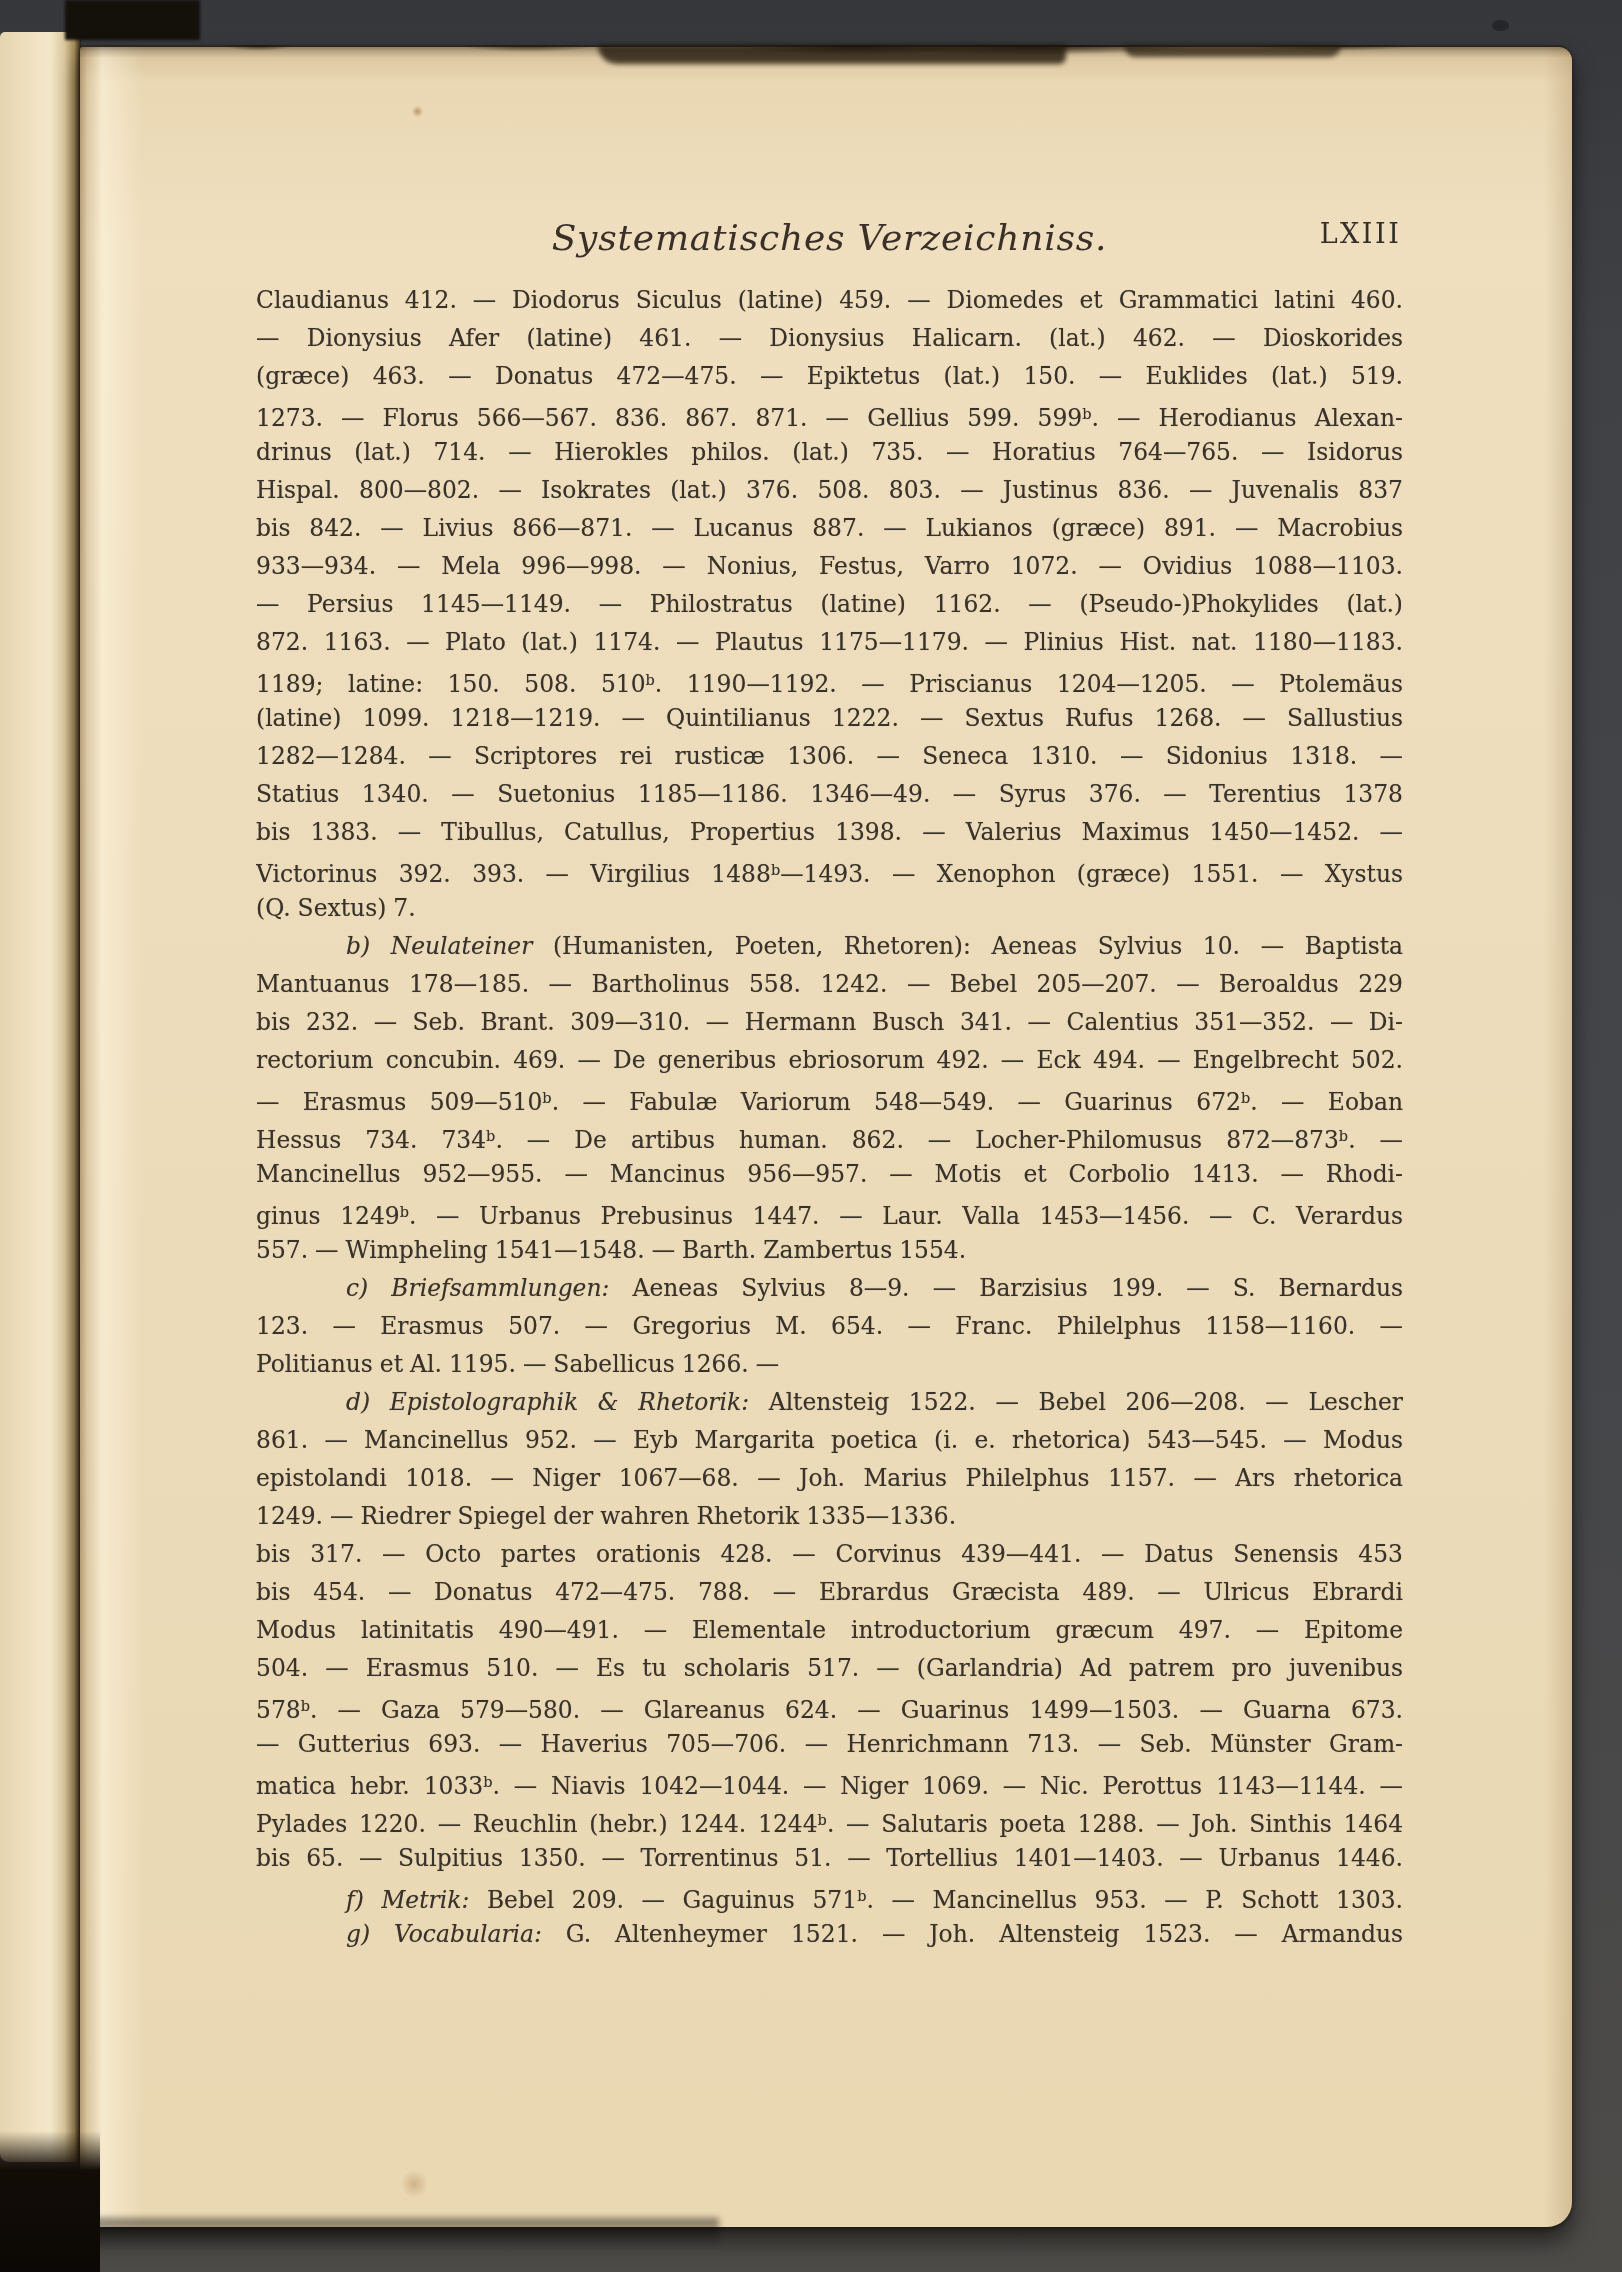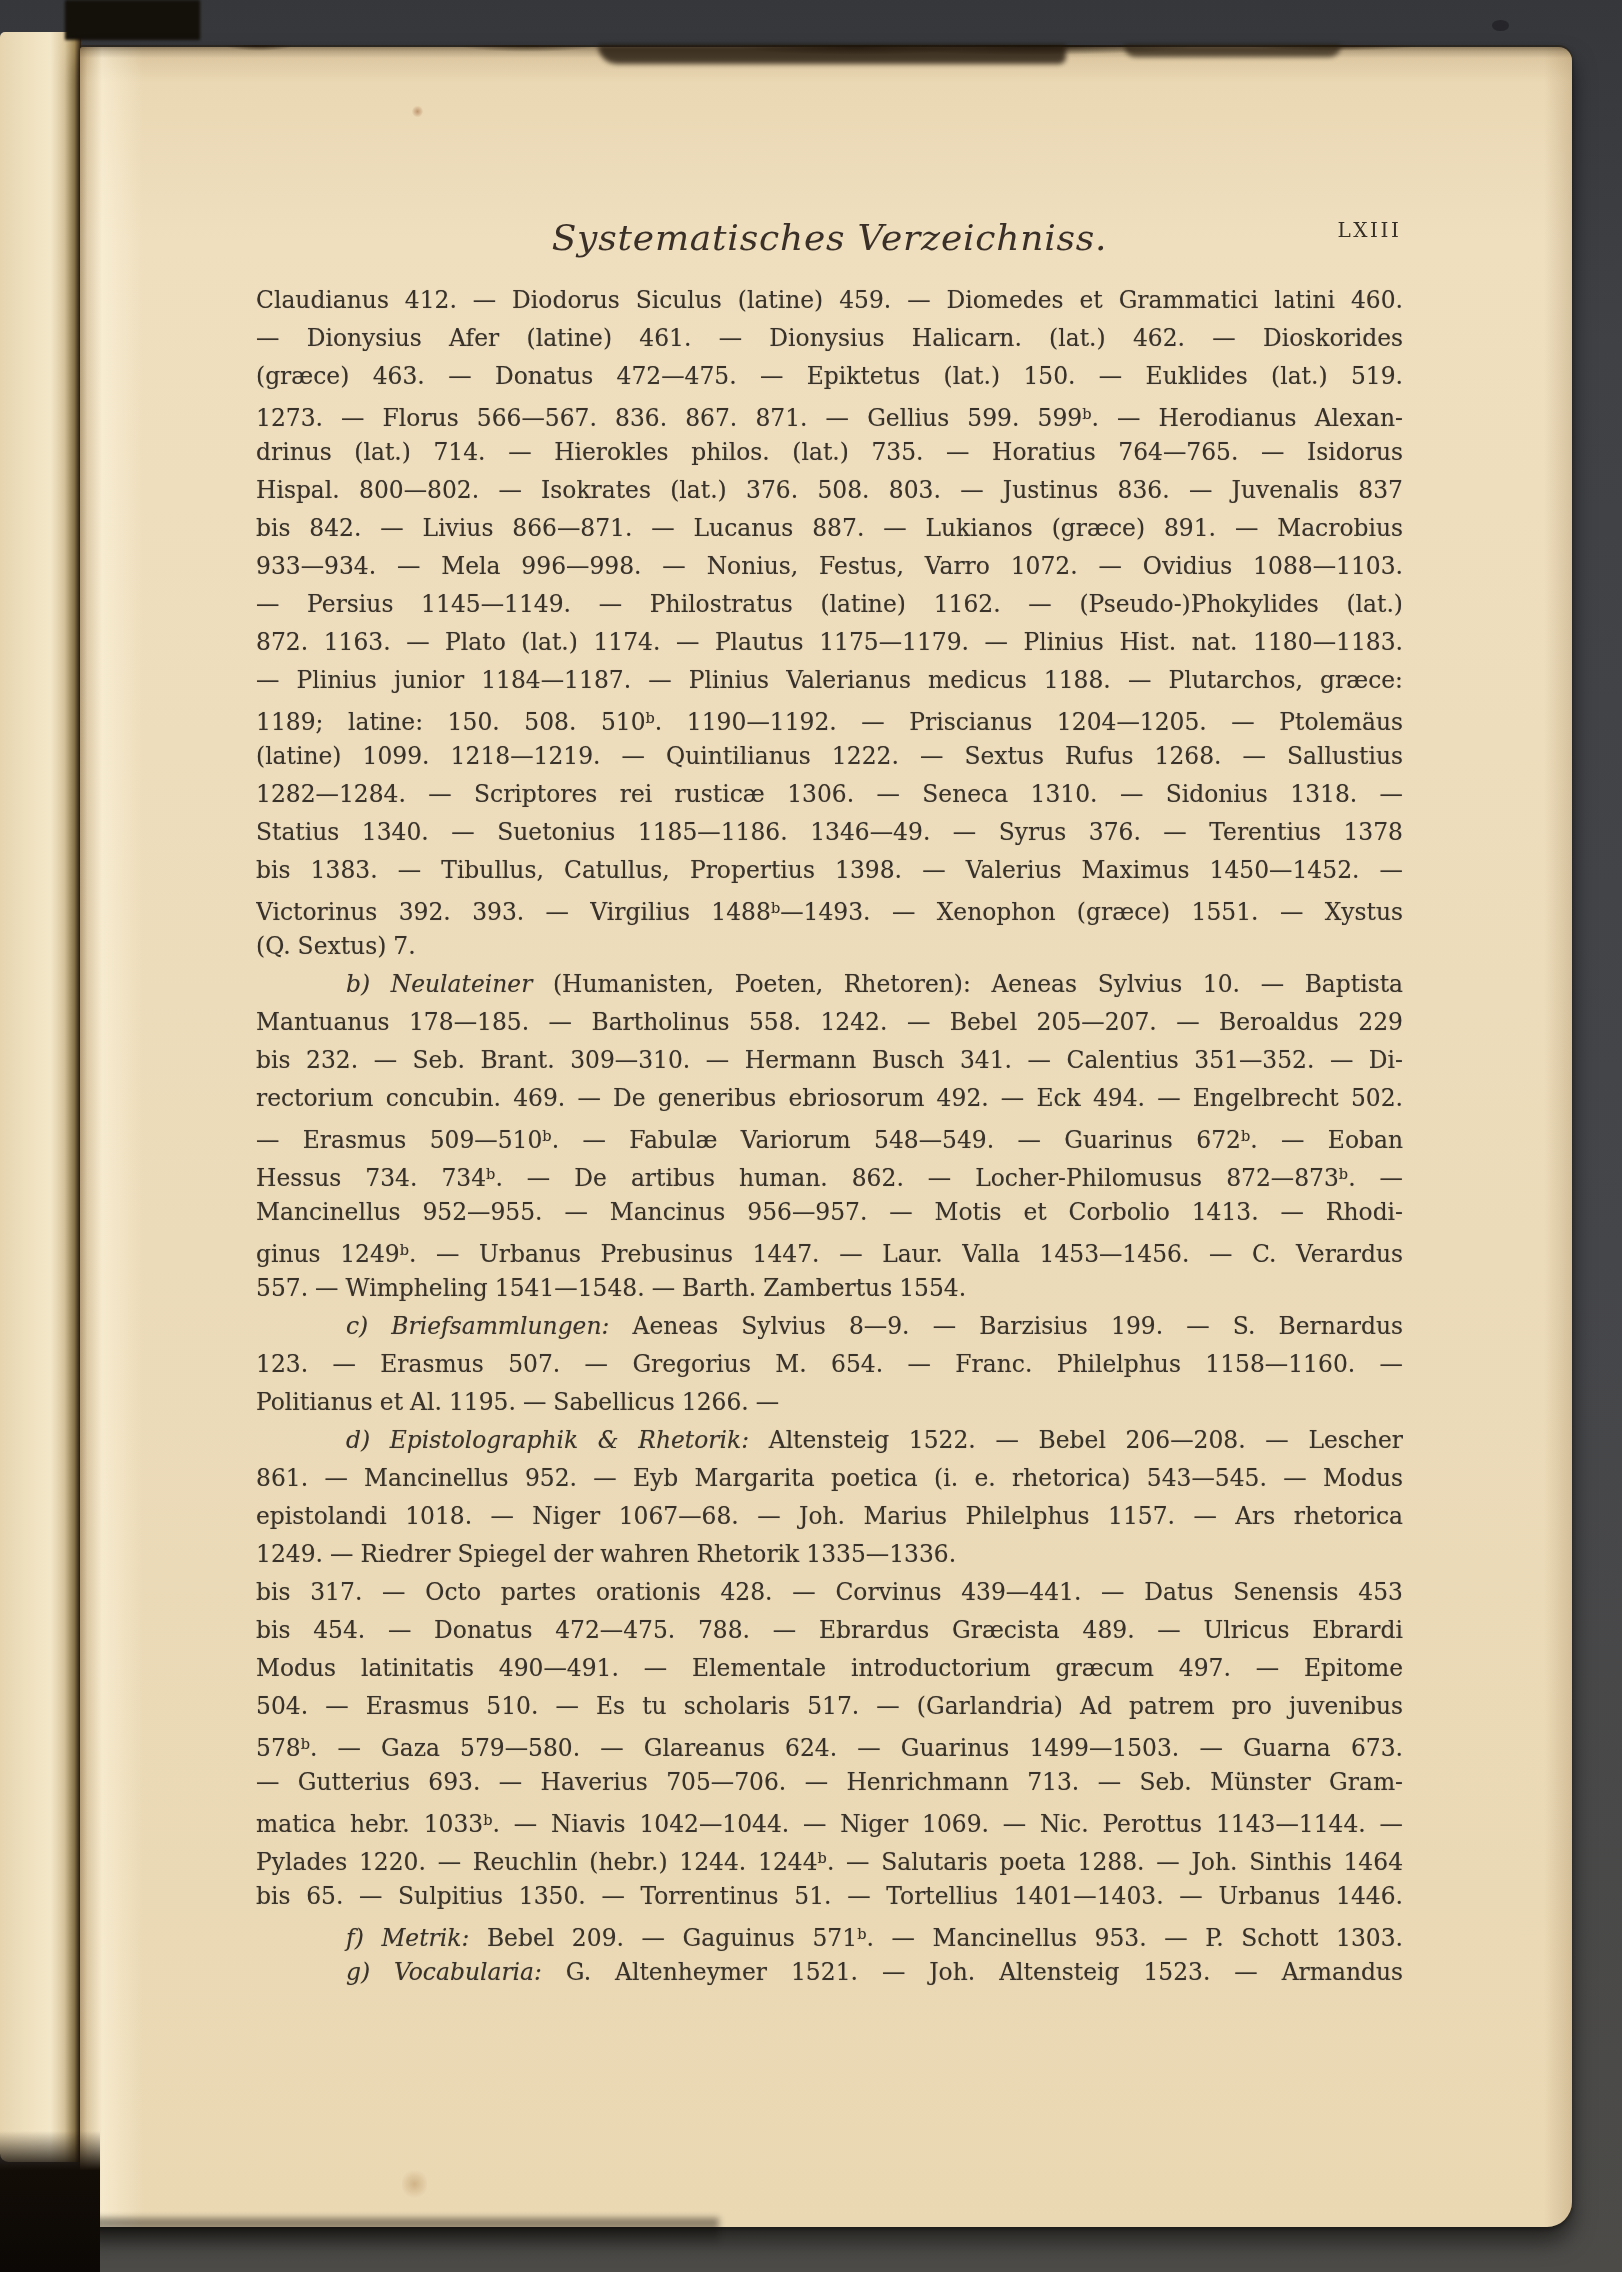--- a/index.html
+++ b/index.html
@@ -41,21 +41,21 @@
   .top-blob{position:absolute;left:518px;top:-2.5px;width:468px;height:19px;background:#20160b;opacity:.8;filter:blur(2.5px);border-radius:0 0 38px 100px;}
   .top-blob2{position:absolute;left:1044px;top:-1.7px;width:217px;height:11.7px;background:#241a0d;opacity:.7;filter:blur(2.5px);border-radius:0 0 50px 50px;}
   .gutter-bottom{
     position:absolute;left:0;top:2131px;width:100px;height:141px;
     background:linear-gradient(180deg, rgba(20,14,8,0) 0%, #130d07 28%, #0b0805 100%);
   }
   .bottom-shade{position:absolute;left:84px;top:2218px;width:635px;height:28px;background:linear-gradient(180deg,rgba(8,6,3,.5),rgba(8,6,3,0));filter:blur(3.3px);}
   
   .header-row{position:absolute;left:176px;top:170px;width:1147px;height:42px;}
   .running-title{position:absolute;left:0;right:0;text-align:center;font-style:italic;font-size:36px;letter-spacing:0.8px;color:#3a3028;}
-  .page-number{position:absolute;right:1.7px;top:0.8px;font-size:20px;letter-spacing:2.5px;color:#352f27;}
+  .page-number{position:absolute;right:1.7px;top:0.8px;font-size:27px;letter-spacing:2.5px;color:#352f27;}
   
   .text-block{
     position:absolute;left:176px;top:234px;width:1147px;
     color:#38322a;font-size:23.4px;line-height:38px;
     text-shadow:0 0 0.8px rgba(56,50,42,.4);
   }
   .line{text-align:justify;text-align-last:justify;overflow:hidden;max-height:38px;word-spacing:-0.4px;}
   .line.indent{text-indent:90px;}
   .line.end{text-align-last:left;}
   .it{font-style:italic;}
@@ -86,21 +86,20 @@
         <div class="line"><span>Claudianus 412. — Diodorus Siculus (latine) 459. — Diomedes et Grammatici latini 460.</span></div>
         <div class="line"><span>— Dionysius Afer (latine) 461. — Dionysius Halicarn. (lat.) 462. — Dioskorides</span></div>
         <div class="line"><span>(græce) 463. — Donatus 472—475. — Epiktetus (lat.) 150. — Euklides (lat.) 519.</span></div>
         <div class="line"><span>1273. — Florus 566—567. 836. 867. 871. — Gellius 599. 599</span><span class="sup">b</span><span>. — Herodianus Alexan-</span></div>
         <div class="line"><span>drinus (lat.) 714. — Hierokles philos. (lat.) 735. — Horatius 764—765. — Isidorus</span></div>
         <div class="line"><span>Hispal. 800—802. — Isokrates (lat.) 376. 508. 803. — Justinus 836. — Juvenalis 837</span></div>
         <div class="line"><span>bis 842. — Livius 866—871. — Lucanus 887. — Lukianos (græce) 891. — Macrobius</span></div>
         <div class="line"><span>933—934. — Mela 996—998. — Nonius, Festus, Varro 1072. — Ovidius 1088—1103.</span></div>
         <div class="line"><span>— Persius 1145—1149. — Philostratus (latine) 1162. — (Pseudo-)Phokylides (lat.)</span></div>
         <div class="line"><span>872. 1163. — Plato (lat.) 1174. — Plautus 1175—1179. — Plinius Hist. nat. 1180—1183.</span></div>
-        <div class="line"><span>— Plinius junior 1184—1187. — Plinius Valerianus medicus 1188. — Plutarchos, græce:</span></div>
         <div class="line"><span>1189; latine: 150. 508. 510</span><span class="sup">b</span><span>. 1190—1192. — Priscianus 1204—1205. — Ptolemäus</span></div>
         <div class="line"><span>(latine) 1099. 1218—1219. — Quintilianus 1222. — Sextus Rufus 1268. — Sallustius</span></div>
         <div class="line"><span>1282—1284. — Scriptores rei rusticæ 1306. — Seneca 1310. — Sidonius 1318. —</span></div>
         <div class="line"><span>Statius 1340. — Suetonius 1185—1186. 1346—49. — Syrus 376. — Terentius 1378</span></div>
         <div class="line"><span>bis 1383. — Tibullus, Catullus, Propertius 1398. — Valerius Maximus 1450—1452. —</span></div>
         <div class="line"><span>Victorinus 392. 393. — Virgilius 1488</span><span class="sup">b</span><span>—1493. — Xenophon (græce) 1551. — Xystus</span></div>
         <div class="line end"><span>(Q. Sextus) 7.</span></div>
         <div class="line indent"><span class="it">b) Neulateiner</span><span> (Humanisten, Poeten, Rhetoren): Aeneas Sylvius 10. — Baptista</span></div>
         <div class="line"><span>Mantuanus 178—185. — Bartholinus 558. 1242. — Bebel 205—207. — Beroaldus 229</span></div>
         <div class="line"><span>bis 232. — Seb. Brant. 309—310. — Hermann Busch 341. — Calentius 351—352. — Di-</span></div>

